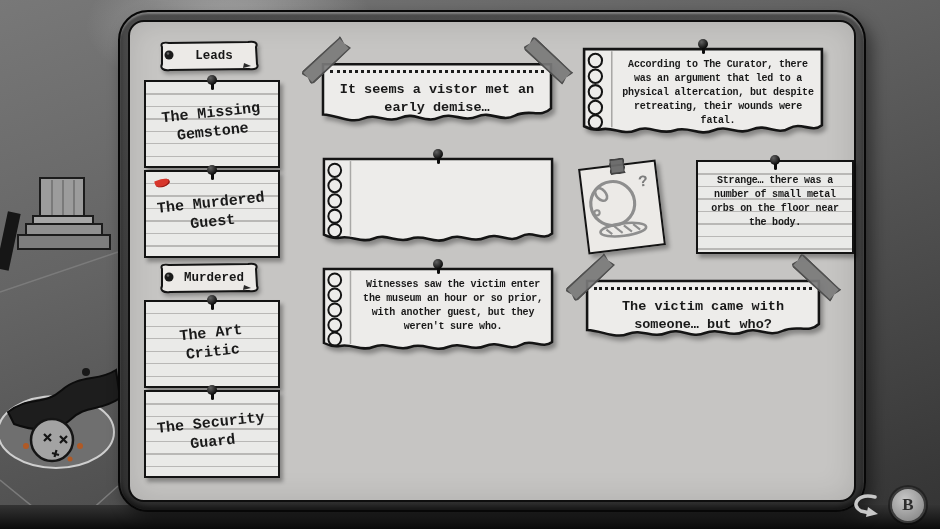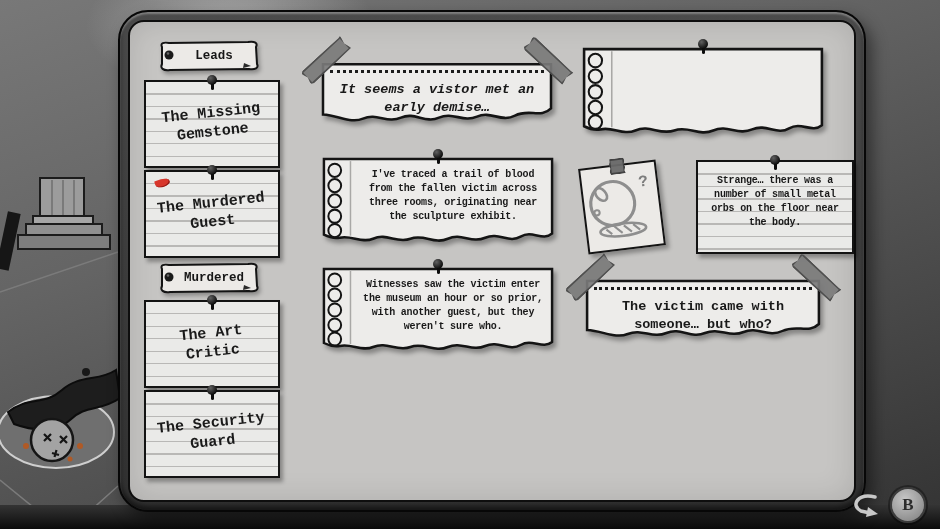--- a/index.html
+++ b/index.html
@@ -145,21 +145,21 @@
     <div class="index-card" style="left:24px; top:288px;">
       <span class="pin"></span>
       <div class="label">The Art Critic</div>
     </div>
 
     <div class="index-card" style="left:24px; top:378px;">
       <span class="pin"></span>
       <div class="label">The Security Guard</div>
     </div>
 
-    <div class="note taped" style="left:197px; top:45px; width:240px; height:74px;font-style:italic;">
+    <div class="note taped" style="left:197px; top:45px; width:240px; height:74px;">
       <svg class="paper-svg" viewBox="0 0 240 72" preserveAspectRatio="none">
         <path d="M6 7 L234 7 L234 50 C224 60 212 50 198 57 C184 64 174 52 160 58 C146 64 136 53 122 59 C108 65 98 53 84 59 C70 65 60 54 46 60 C34 65 22 57 6 56 Z" fill="#edecea" stroke="#141414" stroke-width="2.5"></path>
       </svg>
       <span class="tape tl"></span>
       <span class="tape tr"></span>
       <div class="dotline"></div>
       <div class="txt">It seems a vistor met an early demise…</div>
     </div>
 
     <div class="note spiral" style="left:460px; top:34px; width:246px; height:98px;">
@@ -168,36 +168,36 @@
         <line x1="31" y1="5" x2="31" y2="78" stroke="#a9a8a6" stroke-width="1.5"></line>
         <g fill="none" stroke="#141414" stroke-width="2">
           <circle cx="15" cy="14" r="6.5"></circle>
             <circle cx="15" cy="29" r="6.5"></circle>
             <circle cx="15" cy="44" r="6.5"></circle>
           <circle cx="15" cy="59" r="6.5"></circle>
             <circle cx="15" cy="73" r="6.5"></circle>
         </g>
       </svg>
       <span class="pin"></span>
+      <div class="txt">According to The Curator, there was an argument that led to a physical altercation, but despite retreating, their wounds were fatal.</div>
     </div>
 
     <div class="note spiral" style="left:200px; top:144px; width:236px; height:96px;">
       <svg class="paper-svg" viewBox="0 0 240 94" preserveAspectRatio="none">
         <path d="M4 3 L236 3 L236 76 C226 84 216 72 204 79 C192 86 182 74 168 80 C154 86 144 75 130 81 C116 87 106 76 92 81 C78 86 68 75 54 81 C42 86 32 77 20 80 C14 81 8 79 4 77 Z" fill="#edecea" stroke="#141414" stroke-width="2.5"></path>
         <line x1="31" y1="5" x2="31" y2="78" stroke="#a9a8a6" stroke-width="1.5"></line>
         <g fill="none" stroke="#141414" stroke-width="2">
           <circle cx="15" cy="14" r="6.5"></circle>
             <circle cx="15" cy="29" r="6.5"></circle>
             <circle cx="15" cy="44" r="6.5"></circle>
           <circle cx="15" cy="59" r="6.5"></circle>
             <circle cx="15" cy="73" r="6.5"></circle>
         </g>
       </svg>
       <span class="pin"></span>
-      <div class="txt">I've traced a trail of blood from the fallen victim across three rooms, originating near the sculpture exhibit.</div>
     </div>
 
     <div class="sketch" style="left:463px; top:152px;">
       <span class="minitape"></span>
       <svg width="69" height="77" viewBox="0 0 66 72">
         <circle cx="27" cy="34" r="21" fill="none" stroke="#8e8e8e" stroke-width="3"></circle>
         <ellipse cx="17" cy="24" rx="4.5" ry="7" transform="rotate(-35 17 24)" fill="none" stroke="#8e8e8e" stroke-width="2.5"></ellipse>
         <circle cx="11" cy="41" r="2.5" fill="none" stroke="#8e8e8e" stroke-width="2"></circle>
         <ellipse cx="34" cy="60" rx="22" ry="6" fill="none" stroke="#8e8e8e" stroke-width="2.5"></ellipse>
         <path d="M18 58 l5 5 M26 56 l7 7 M35 56 l7 7 M44 56 l6 6" stroke="#8e8e8e" stroke-width="2"></path>

